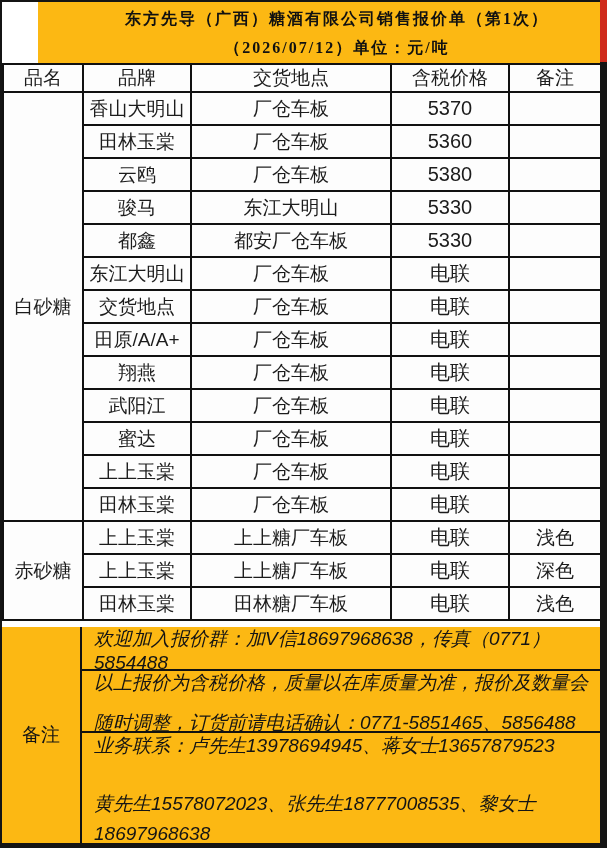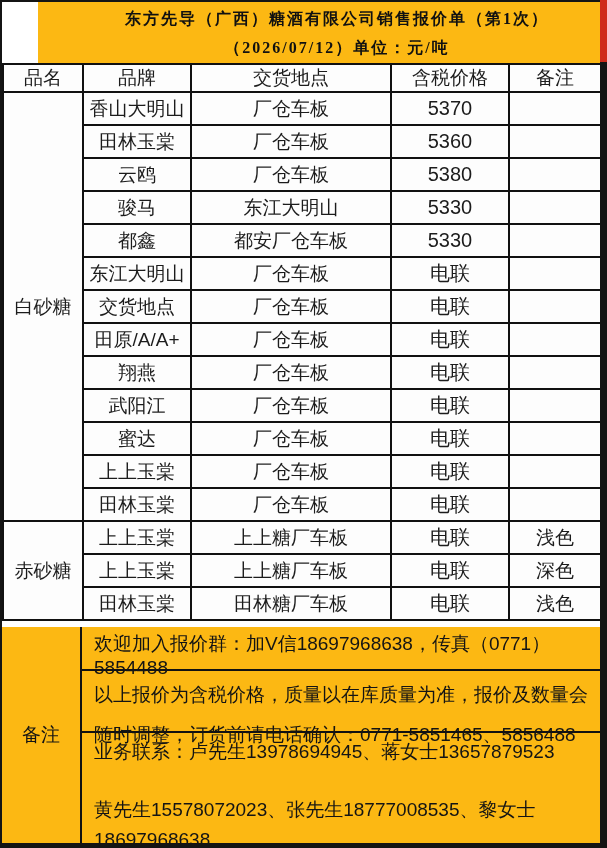--- a/index.html
+++ b/index.html
@@ -49,21 +49,21 @@
   
   .remarks {
     position: absolute; left: 2px; top: 627px; width: 598px; height: 216px;
     background: #fcb813; display: flex; font-size: 19px; color: #141414;
   }
   .remarks-label {
     width: 80px; border-right: 2px solid #111;
     display: flex; align-items: center; justify-content: center;
   }
   .remarks-body { flex: 1; display: flex; flex-direction: column; }
-  .remark-row { border-bottom: 2px solid #111; padding: 4px 8px 0 12px; display: flex; flex-direction: column; justify-content: flex-start; }
+  .remark-row { border-bottom: 2px solid #111; padding: 4px 8px 0 12px; display: flex; flex-direction: column; justify-content: center; font-style: italic; }
   .remark-row:last-child { border-bottom: none; }
   .remark-row-1 { height: 44px; }
   .remark-row-2 { height: 62px; line-height: 40px; }
   .remark-row-3 { height: 110px; line-height: 30px; gap: 28px; }
   .remark-line { display: block; }
 </style>
 </head>
 <body>
 
 <div class="sheet">

